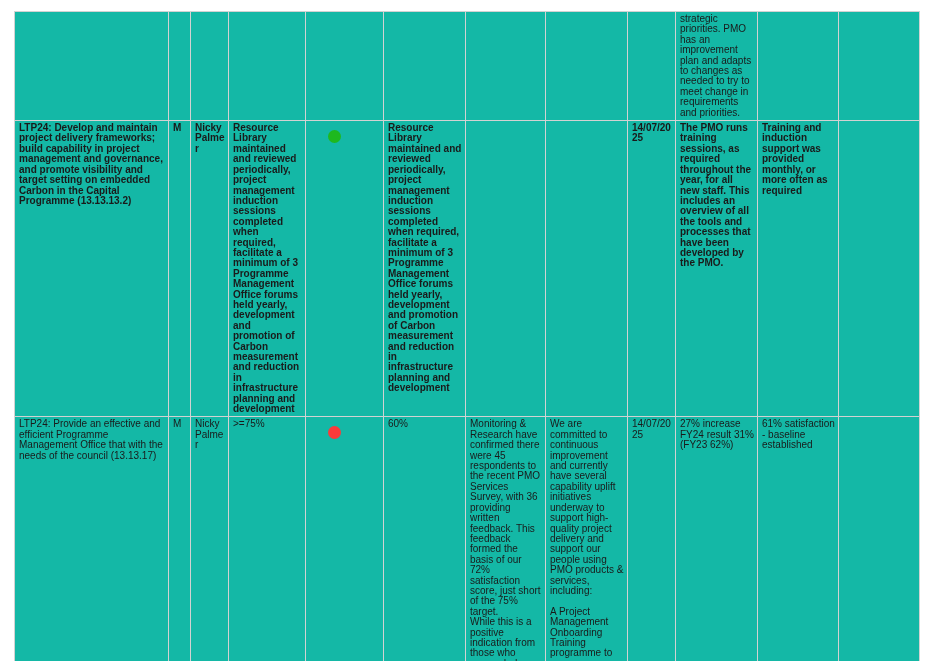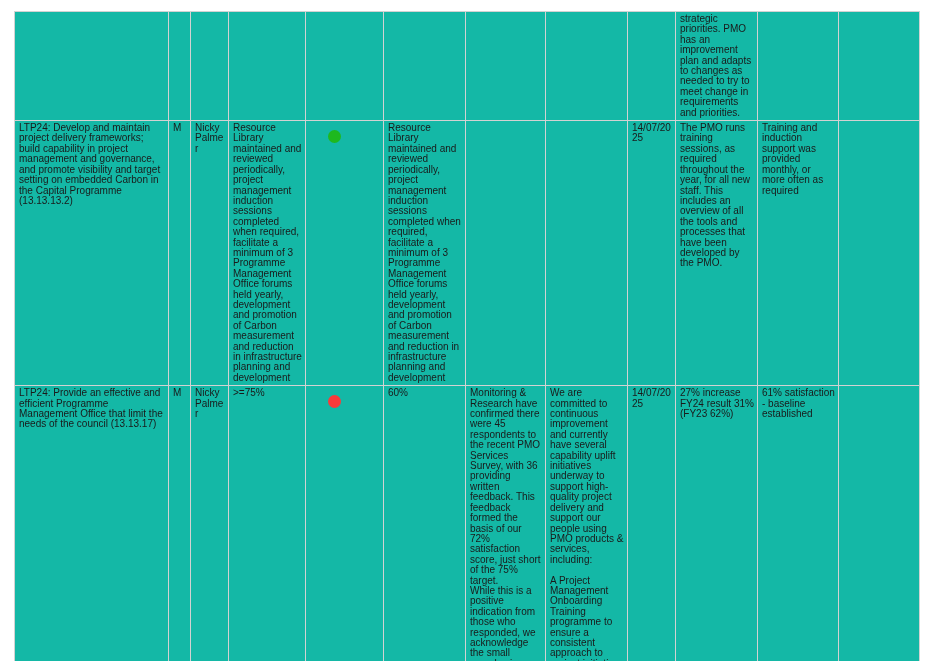--- a/index.html
+++ b/index.html
@@ -44,21 +44,21 @@
   td.shaded { background: #f2f2f2; }
   td.clipcell {
     overflow: hidden;
   }
   .cell-inner {
     display: block;
     white-space: pre-wrap;
   }
   
   tr.row-top td { height: 98px; }
-  tr.row-mid td { height: 254px; }
+  tr.row-mid td { height: 254px; font-weight: bold; }
   tr.row-bot td { height: 288px; }
 
   
   col.c-objective { width: 154px; }
   col.c-priority  { width: 22px; }
   col.c-owner     { width: 38px; }
   col.c-target    { width: 77px; }
   col.c-status    { width: 78px; }
   col.c-measure   { width: 82px; }
   col.c-commentary{ width: 80px; }
@@ -175,21 +175,21 @@
         <td class="shaded">
             <span class="cell-inner">Training and induction support was provided monthly, or more often as required</span>
           </td>
         <td class="shaded">
             <span class="cell-inner"></span>
           </td>
       </tr>
 
       <tr class="row-bot">
         <td>
-            <span class="cell-inner">LTP24: Provide an effective and efficient Programme Management Office that limit the needs of the council (13.13.17)</span>
+            <span class="cell-inner">LTP24: Provide an effective and efficient Programme Management Office that with the needs of the council (13.13.17)</span>
           </td>
         <td>
             <span class="cell-inner">M</span>
           </td>
         <td>
             <span class="cell-inner">Nicky Palmer</span>
           </td>
         <td>
             <span class="cell-inner">&gt;=75%</span>
           </td>

